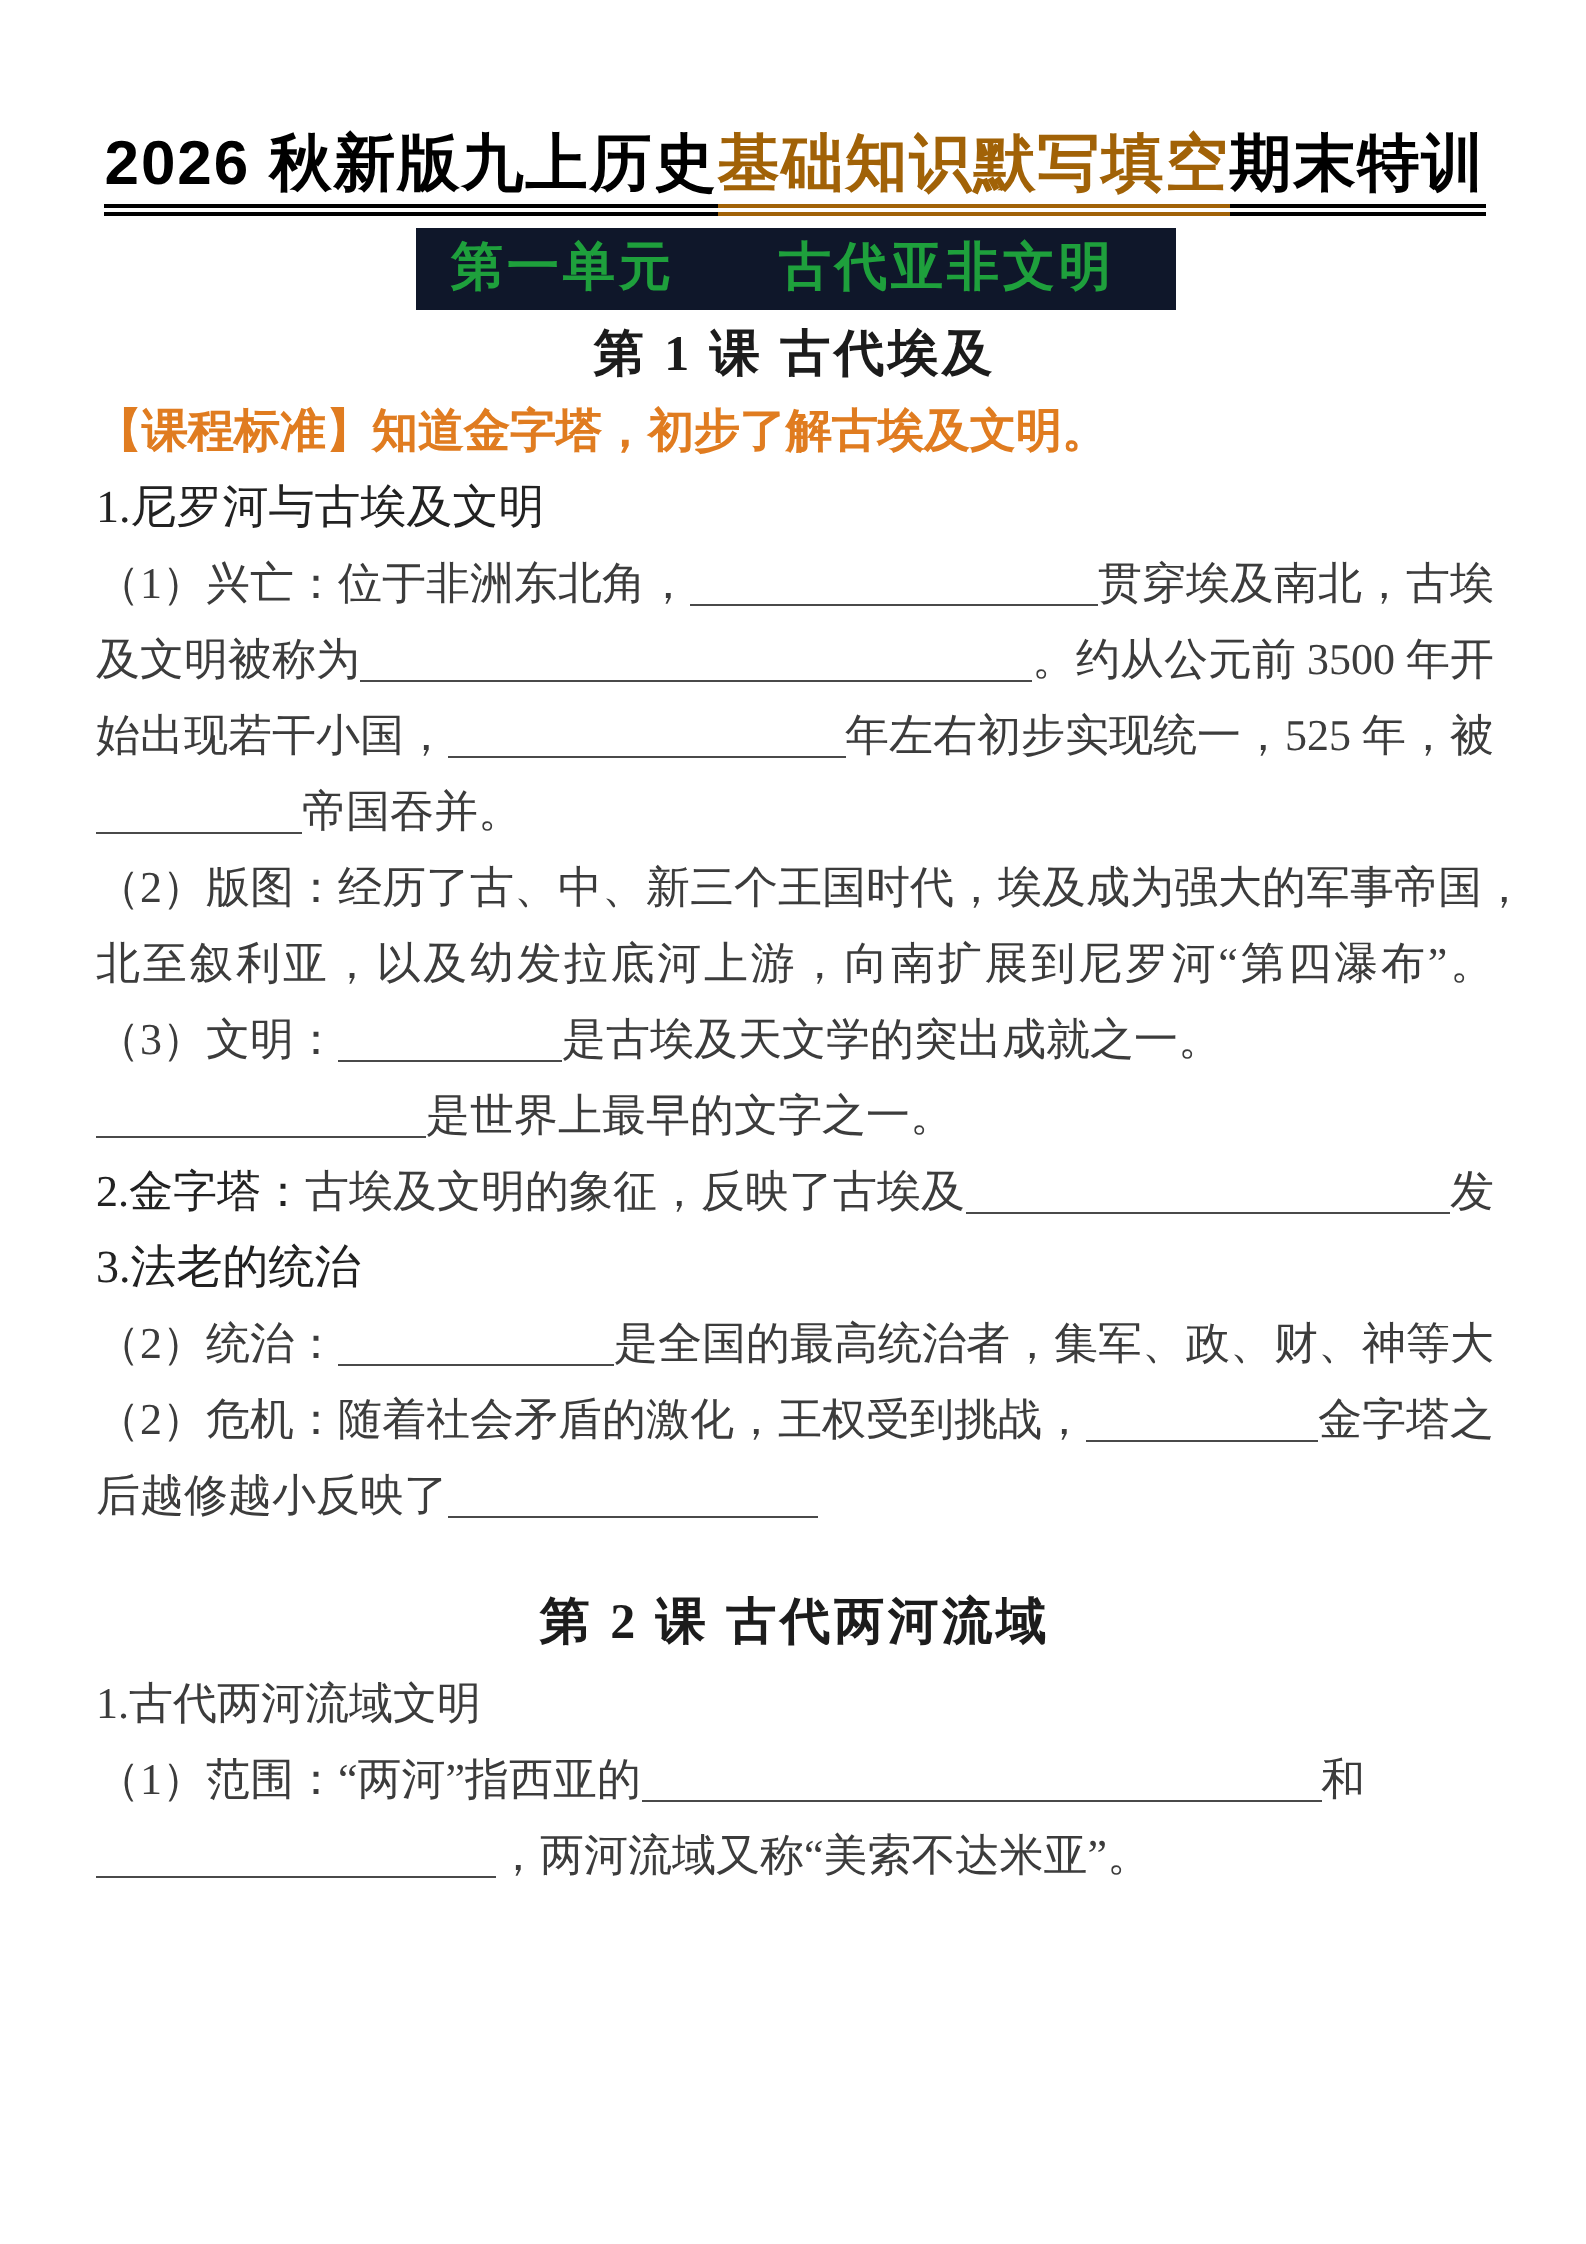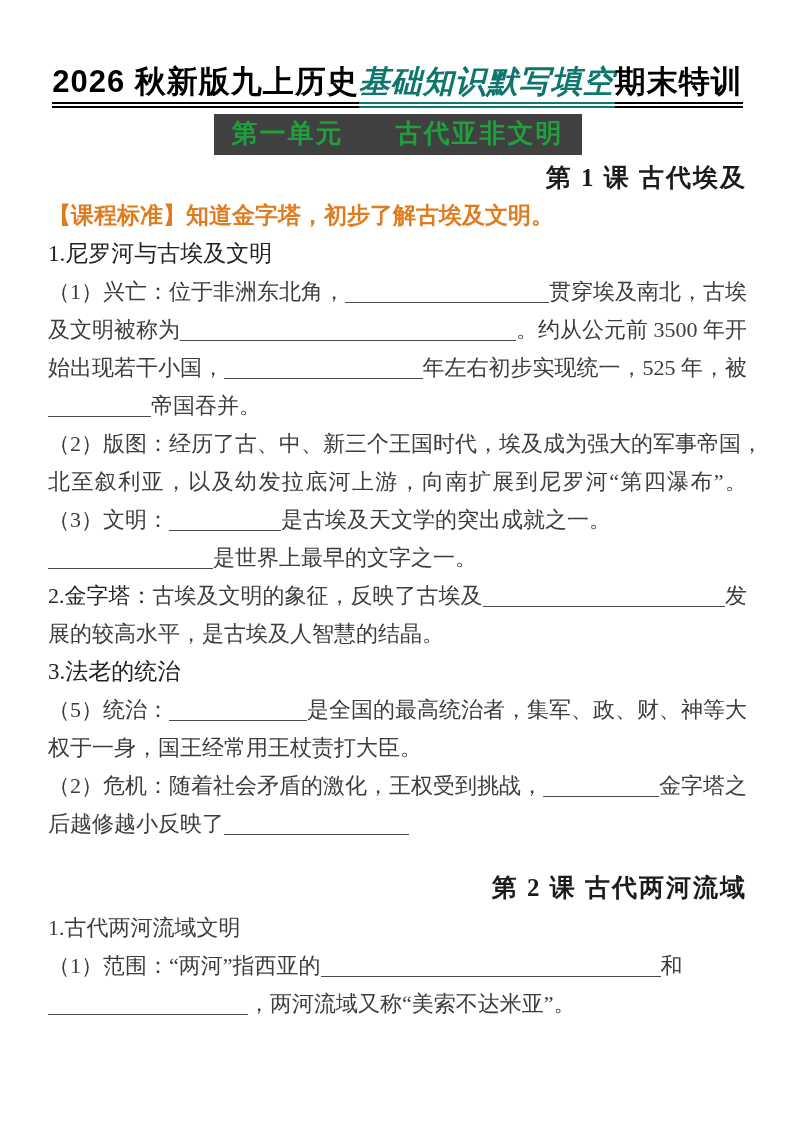--- a/index.html
+++ b/index.html
@@ -10,34 +10,34 @@
   }
   .page{padding:62px 46px 0 48px;}
 
   
   .title{
     margin:0 0 12px 0;text-align:center;white-space:nowrap;
     font-family:"Liberation Sans","DejaVu Sans",sans-serif;
     font-size:31px;font-weight:bold;color:#000;letter-spacing:1px;line-height:1.3;
   }
   .title span{padding-bottom:3px;border-bottom:6px double;}
-  .t-red{color:#0f766e;font-style:italic;}
+  .t-red{color:#a16207;}
 
   
   .banner-row{text-align:center;margin:0 0 6px 0;}
   .banner{
-    display:inline-block;background:#404040;color:#1ea03c;
+    display:inline-block;background:#0f172a;color:#1ea03c;
     font-weight:bold;font-size:26px;letter-spacing:2px;
-    padding:4px 18px 6px 18px;line-height:1.2;
+    padding:4px 30px 6px 18px;line-height:1.2;
   }
   .banner .gap{display:inline-block;width:52px;}
 
   
   .lesson-heading{
-    text-align:right;font-size:25px;font-weight:bold;color:#1c1c1c;
+    text-align:center;font-size:25px;font-weight:bold;color:#1c1c1c;
     letter-spacing:2px;margin:4px 0 4px 0;line-height:1.35;
   }
   #lesson-1{margin-top:28px;}
 
   
   .standard{
     font-size:23px;font-weight:bold;color:#e07c20;
     line-height:34px;margin:0 0 2px 0;white-space:nowrap;
   }
 
@@ -90,28 +90,26 @@
         <div class="line just"><span class="txt">（2）版图：经历了古、中、新三个王国时代，埃及成为强大的军事帝国，</span></div>
         <div class="line just"><span class="txt">北至叙利亚，以及幼发拉底河上游，向南扩展到尼罗河“第四瀑布”。</span></div>
         <div class="line"><span class="txt">（3）文明：</span><span class="bl" style="width: 112px;"></span><span class="txt">是古埃及天文学的突出成就之一。</span></div>
         <div class="line"><span class="bl" style="width: 165px;"></span><span class="txt">是世界上最早的文字之一。</span></div>
         <div class="line flush">
           <span class="txt b">2.金字塔：</span>
           <span class="txt">古埃及文明的象征，反映了古埃及</span>
           <span class="bl grow"></span>
           <span class="txt">发</span>
         </div>
-        <div class="line"><span class="txt">展的较高水平，是古埃及人智慧的结晶。</span></div>
         <div class="line head"><span class="txt b">3.法老的统治</span></div>
         <div class="line flush">
-          <span class="txt">（5）统治：</span>
+          <span class="txt">（2）统治：</span>
           <span class="bl grow"></span>
           <span class="txt">是全国的最高统治者，集军、政、财、神等大</span>
         </div>
-        <div class="line"><span class="txt">权于一身，国王经常用王杖责打大臣。</span></div>
         <div class="line flush">
           <span class="txt">（2）危机：随着社会矛盾的激化，王权受到挑战，</span>
           <span class="bl grow"></span>
           <span class="txt">金字塔之</span>
         </div>
         <div class="line"><span class="txt">后越修越小反映了</span><span class="bl" style="width: 185px;"></span></div>
       </div>
   </section>
 
   <section class="lesson" id="lesson-1">

